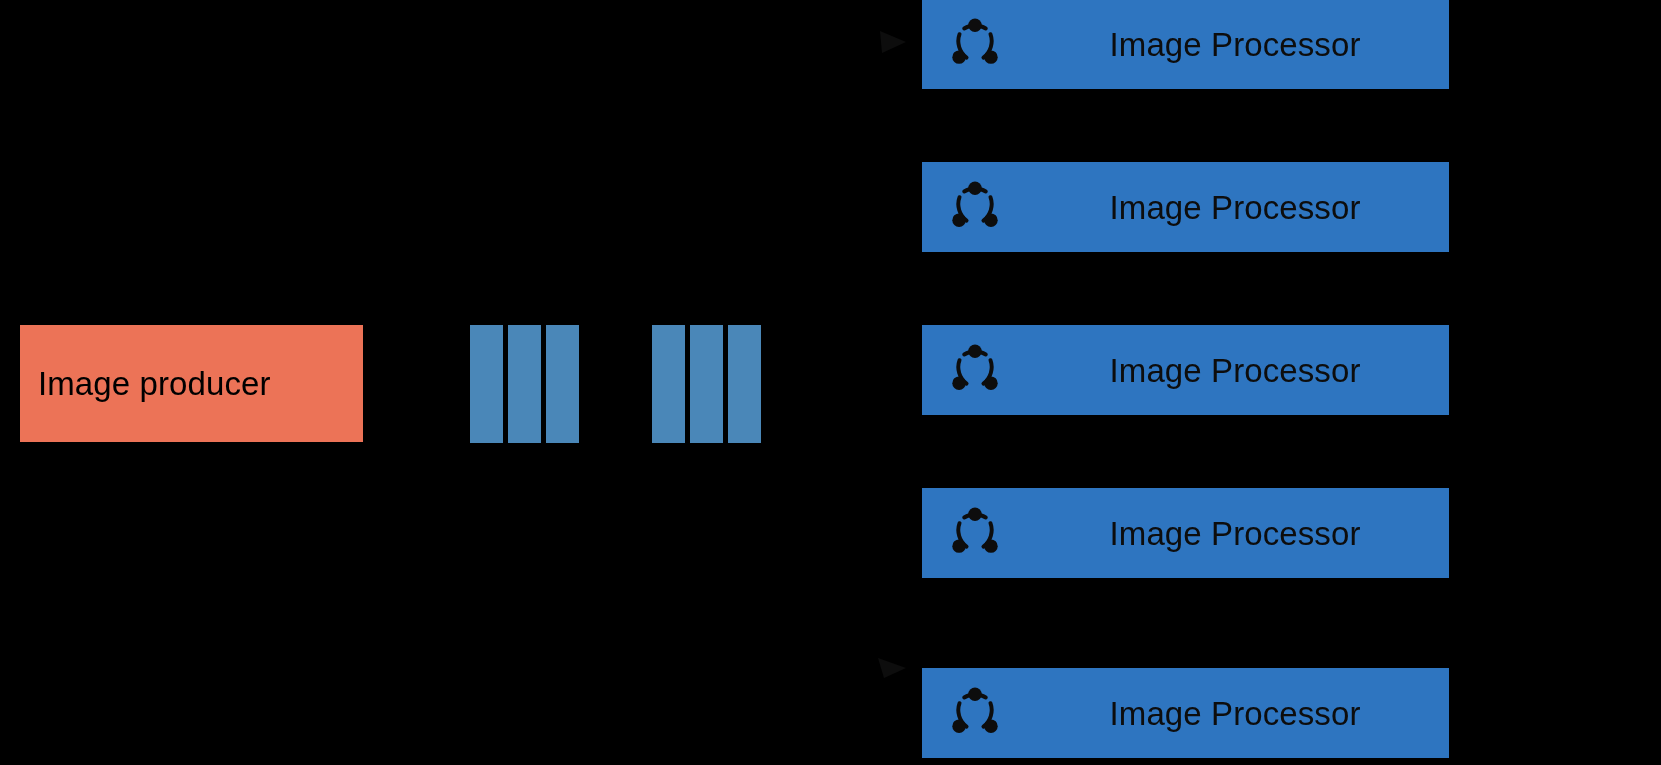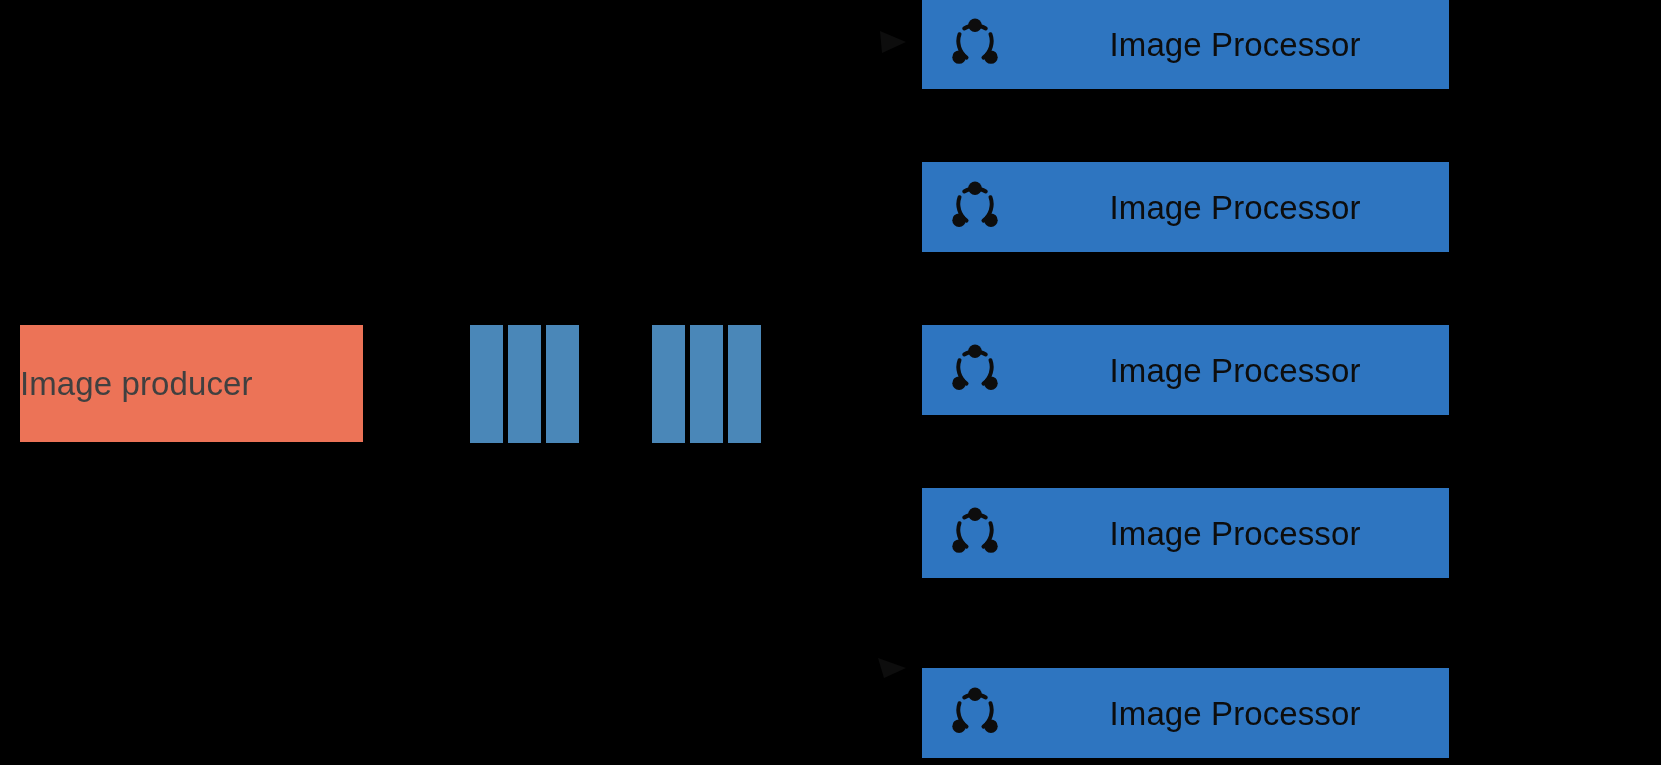--- a/index.html
+++ b/index.html
@@ -25,23 +25,24 @@
     left: 20px;
     top: 325px;
     width: 343px;
     height: 117px;
     background: #EC7357;
     display: flex;
     align-items: center;
     justify-content: flex-start;
   }
   .producer-label {
-    color: #404040;
+    color: #000000;
     font-size: 33px;
     line-height: 1;
+    padding-left: 18px;
     white-space: nowrap;
     letter-spacing: 0.1px;
   }
 
   
   .queue-group {
     position: absolute;
     top: 325px;
     height: 118px;
     display: flex;

